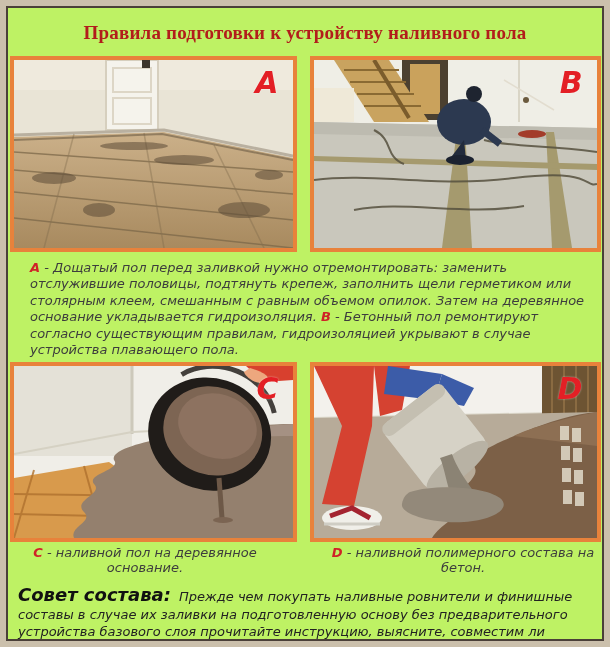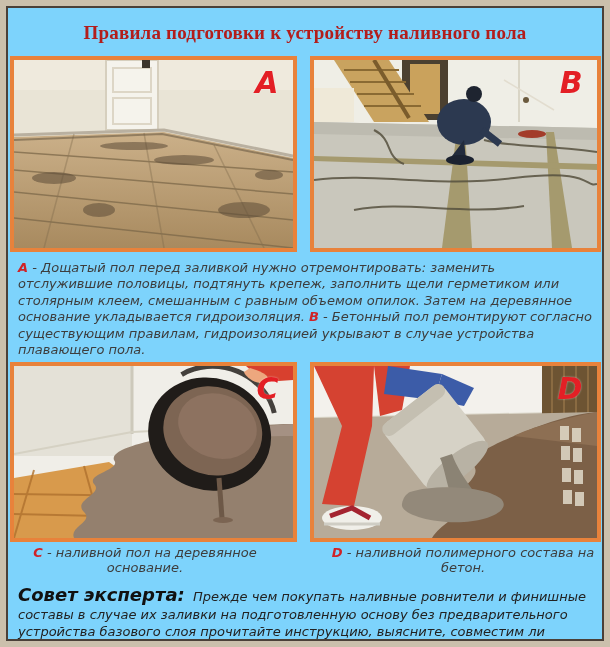--- a/index.html
+++ b/index.html
@@ -16,21 +16,21 @@
   body{font-family:"DejaVu Sans",sans-serif;background:#fff;}
   .page{
     width:610px;height:647px;
     border:6px solid var(--frame-tan);
     background:#fff;
   }
   .inner{
     width:100%;height:100%;
     border:2px solid var(--frame-dark);
     padding:6px 8px 16px 8px;
-    background:#7dd3fc;
+    background:#bef264;
     overflow:hidden;
   }
   .title{
     font-family:"Liberation Serif","DejaVu Serif",serif;
     font-weight:bold;
     font-size:19px;
     color:var(--title-red);
     text-align:center;
     padding:8px 0 12px 0;
     letter-spacing:.2px;
@@ -65,20 +65,21 @@
     color:var(--photo-letter-red);
     text-shadow:0 0 2px rgba(255,255,255,.55);
   }
   .desc{
     font-style:italic;
     font-size:13px;
     line-height:1.26;
     color:var(--body-ink);
     padding:8px 2px 4px 2px;
     min-height:92px;
+    margin-left:12px;
   }
   .red-letter{
     color:var(--letter-red);
     font-weight:bold;
   }
   .captions{
     display:flex;
     gap:29px;
     justify-content:center;
     padding:3px 0 4px 0;
@@ -313,17 +314,17 @@
     <div class="captions">
       <div class="caption cap-c">
         <span class="red-letter">С</span><span> - наливной пол на деревянное основание.</span>
       </div>
       <div class="caption cap-d">
         <span class="red-letter">D</span><span> - наливной полимерного состава на бетон.</span>
       </div>
     </div>
 
     <div class="expert">
-      <span class="expert-heading">Совет эксперта:</span><span> Прежде чем покупать наливные ровнители и финишные составы в случае их заливки на подготовленную основу без предварительного устройства базового слоя прочитайте инструкцию, выясните, совместим ли приобретаемый состав с предназначенной для обработки основой.</span>
+      <span class="expert-heading">Совет состава:</span><span> Прежде чем покупать наливные ровнители и финишные составы в случае их заливки на подготовленную основу без предварительного устройства базового слоя прочитайте инструкцию, выясните, совместим ли приобретаемый состав с предназначенной для обработки основой.</span>
     </div>
 
   </div>
 </div>
 
 </body></html>

